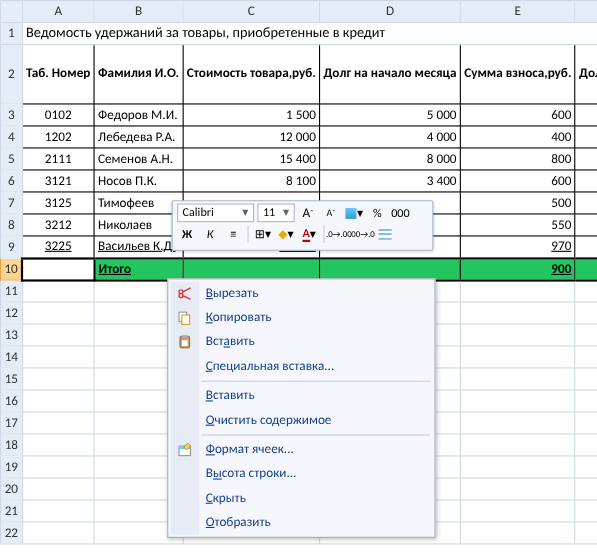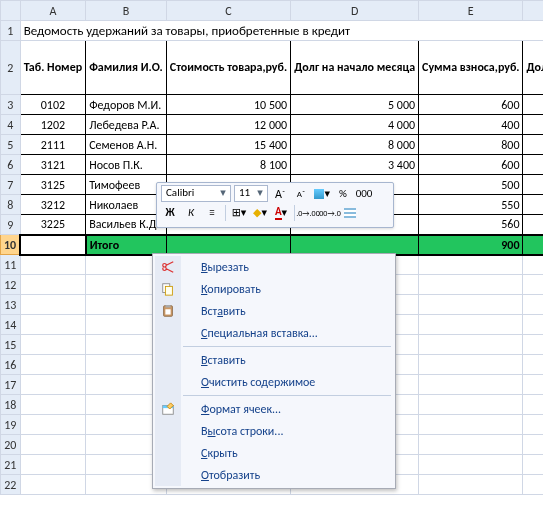--- a/index.html
+++ b/index.html
@@ -26,39 +26,39 @@
     vertical-align: middle;
   }
   .colhdr, .rowhdr {
     background: #e4ecf7;
     color: #333;
     text-align: center;
     border: 1px solid #9eb6ce;
     font-weight: normal;
   }
   .rowhdr { width: 28px; }
-  .rowhdr.sel { background: #ffd58d; border-color: #e3a447; font-weight: bold;}
+  .rowhdr.sel { background: #ffd58d; border-color: #e3a447; font-weight: normal;}
   .corner { background: #e4ecf7; border: 1px solid #9eb6ce;}
   .title-row td.cell { font-size: 13px; }
   .hdr-cell {
     border: 1px solid #000 !important;
     font-weight: bold;
     text-align: center;
     white-space: normal;
     line-height: 1.05;
     padding: 2px 3px;
     height: 54px;
   }
   .dcell { border: 1px solid #000 !important; text-align: right; padding-right: 4px;}
   .dcell.left { text-align: left; padding-left: 3px;}
   .dcell.center { text-align: center; }
   .tot td.dcell { font-weight: bold; }
   .selrow td.dcell { background: #22c55e; }
   .selrow td.dcell.first { background: #fff; border: 2px solid #000 !important;}
-  .thick-bottom td.dcell { border-bottom: 2px solid #000 !important; }
+  .thick-bottom td.dcell { border-bottom: 2px solid #000 !important; text-decoration: underline; }
   td.cell { background: #fff; }
 
   
   .mini {
     position: absolute;
     left: 156px; top: 182px;
     width: 238px; height: 46px;
     background: #f5f7fc;
     border: 1px solid #a7b6cf;
     border-radius: 2px;
@@ -93,21 +93,21 @@
     padding: 2px;
   }
   .ctx .iconcol {
     position: absolute; left:2px; top:2px; bottom:2px; width:26px;
     background: #e6ebf5;
   }
   .ctx-item {
     position: relative;
     height: 22px;
     display: flex; align-items: center;
-    padding-left: 46px;
+    padding-left: 32px;
     color: #15428b;
     cursor: default;
   }
   .ctx-item .ico {
     position: absolute; left: 5px; width: 16px; height: 16px;
     display: flex; align-items: center; justify-content: center;
     font-size: 12px;
   }
   .ctx-item .lbl { }
   .ctx-item .ul { text-decoration: underline; }
@@ -153,21 +153,21 @@
     <td class="hdr-cell">Долг на начало месяца</td>
     <td class="hdr-cell">Сумма взноса,руб.</td>
     <td class="hdr-cell">Долг на конец месяца</td>
 
   </tr>
 
   <tr>
         <th class="rowhdr">3</th>
     <td class="dcell center">0102</td>
     <td class="dcell left">Федоров М.И.</td>
-    <td class="dcell">10 500</td>
+    <td class="dcell">1 500</td>
     <td class="dcell">5 000</td>
     <td class="dcell">600</td>
     <td class="dcell">14 900</td>
     </tr>
   <tr>
         <th class="rowhdr">4</th>
     <td class="dcell center">1202</td>
     <td class="dcell left">Лебедева Р.А.</td>
     <td class="dcell">12 000</td>
     <td class="dcell">4 000</td>
@@ -209,21 +209,21 @@
     <td class="dcell"></td>
     <td class="dcell">550</td>
     <td class="dcell">11 200</td>
     </tr>
   <tr class="thick-bottom">
         <th class="rowhdr">9</th>
     <td class="dcell center">3225</td>
     <td class="dcell left">Васильев К.Д.</td>
     <td class="dcell">11 300</td>
     <td class="dcell"></td>
-    <td class="dcell">560</td>
+    <td class="dcell">970</td>
     <td class="dcell">16 550</td>
     </tr>
   <tr class="tot selrow thick-bottom">
     <th class="rowhdr sel">10</th>
     <td class="dcell first"></td>
     <td class="dcell left">Итого</td>
     <td class="dcell"></td>
     <td class="dcell"></td>
     <td class="dcell">900</td>
     <td class="dcell">103 250</td>

